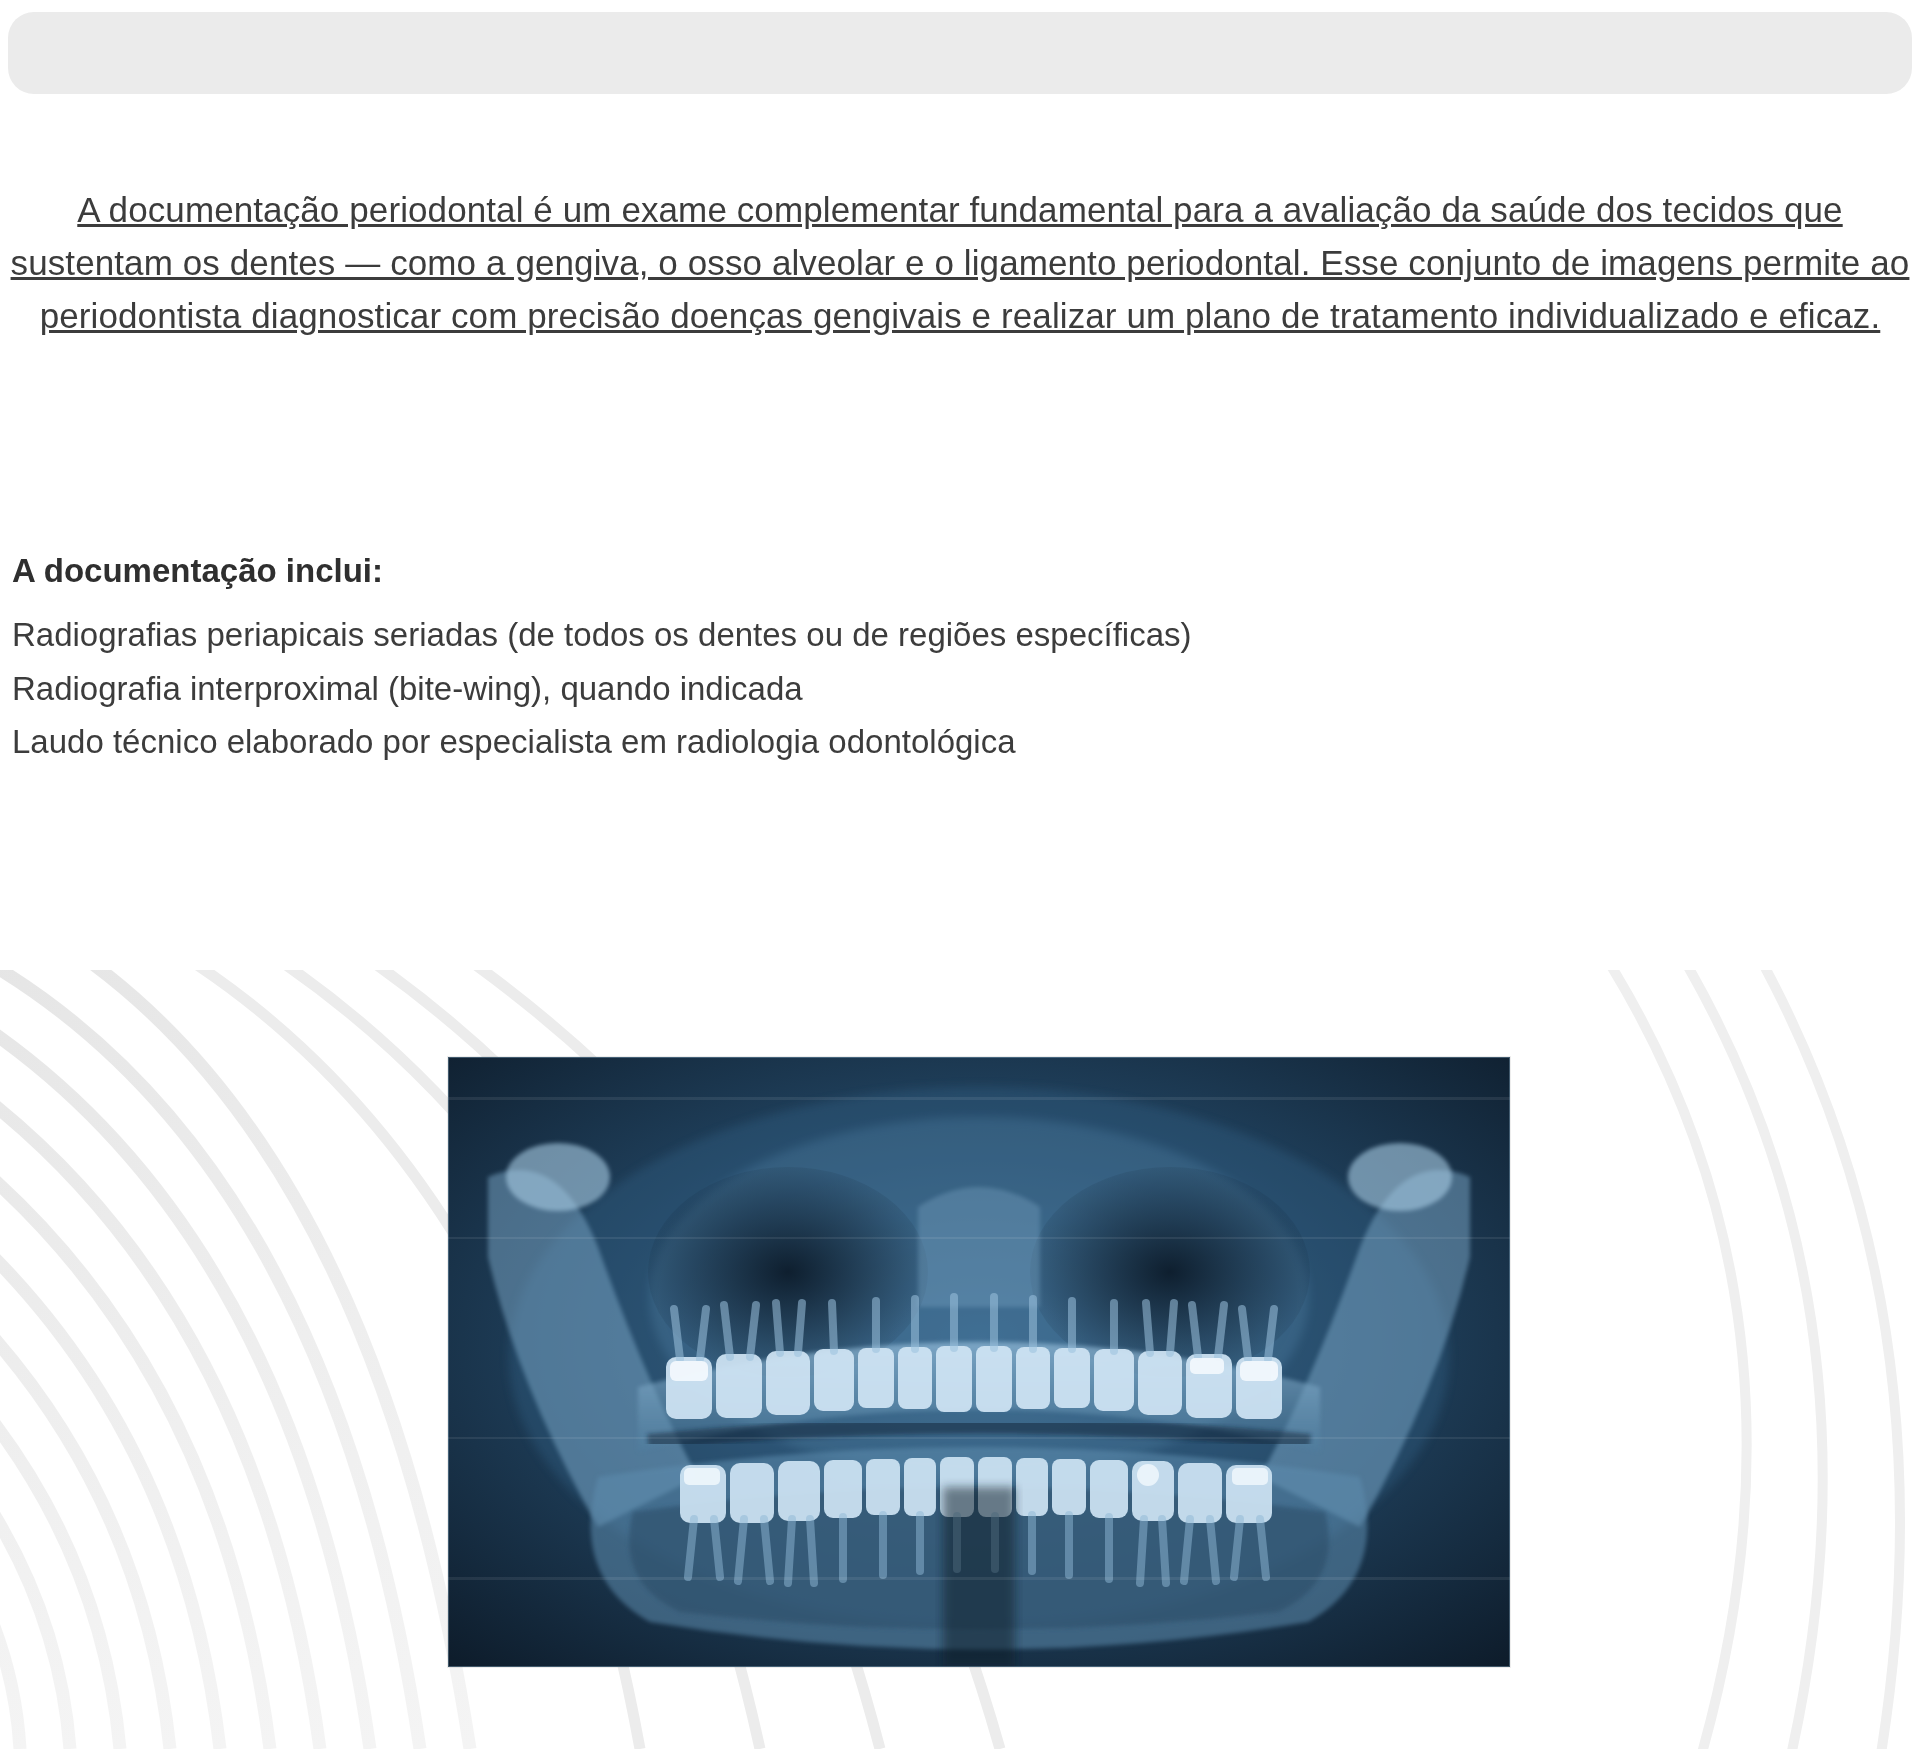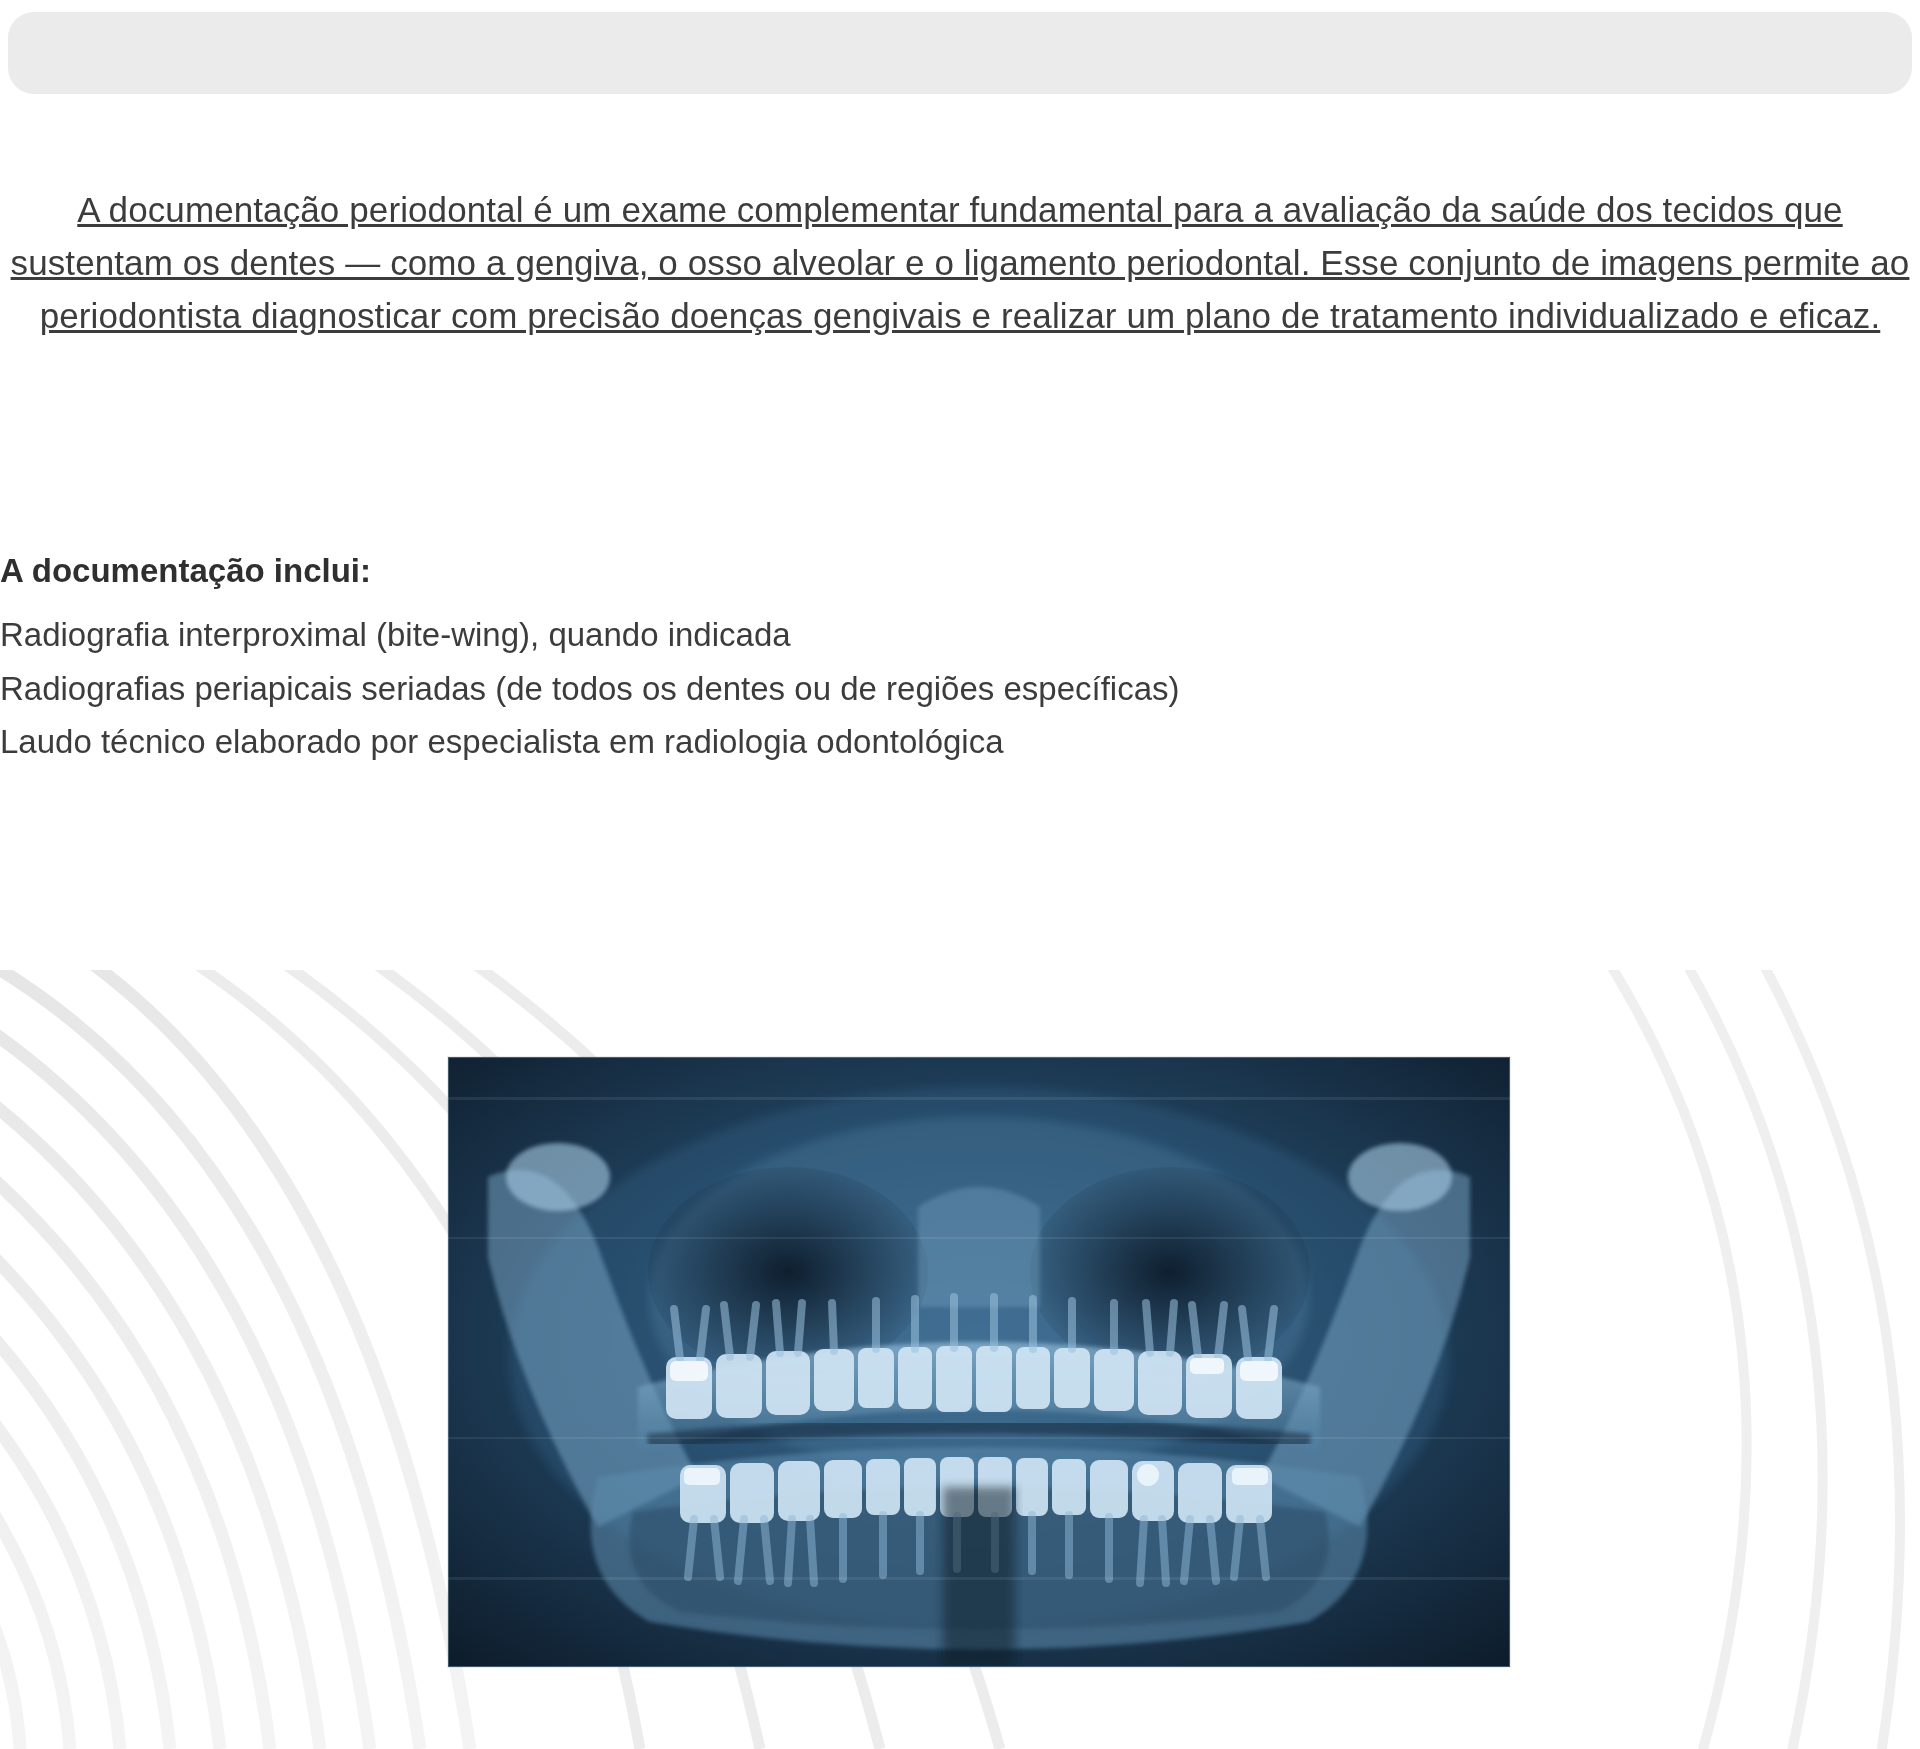--- a/index.html
+++ b/index.html
@@ -50,20 +50,21 @@
     box-sizing: border-box;
     text-decoration: underline;
   }
 
   
   .doc-block {
     position: absolute;
     left: 0px;
     top: 545px;
     width: 1820px;
+    padding-left: 12px;
   }
   .doc-title {
     font-size: 33px;
     font-weight: bold;
     color: #2f2f2f;
     line-height: 1.55;
     margin-bottom: 12px;
   }
   .doc-item {
     font-size: 33px;
@@ -116,22 +117,22 @@
 <body>
 
 <div class="page">
 
   <div class="top-bar"></div>
 
   <p class="intro">A documentação periodontal é um exame complementar fundamental para a avaliação da saúde dos tecidos que sustentam os dentes — como a gengiva, o osso alveolar e o ligamento periodontal. Esse conjunto de imagens permite ao periodontista diagnosticar com precisão doenças gengivais e realizar um plano de tratamento individualizado e eficaz.</p>
 
   <div class="doc-block">
     <div class="doc-title">A documentação inclui:</div>
+    <div class="doc-item">Radiografias periapicais seriadas (de todos os dentes ou de regiões específicas)</div>
     <div class="doc-item">Radiografia interproximal (bite-wing), quando indicada</div>
-    <div class="doc-item">Radiografias periapicais seriadas (de todos os dentes ou de regiões específicas)</div>
     <div class="doc-item">Laudo técnico elaborado por especialista em radiologia odontológica</div>
   </div>
 
   <div class="media-area">
 
     <div class="arc-deco">
       <svg width="1920" height="779" viewBox="0 0 1920 779" xmlns="http://www.w3.org/2000/svg" aria-hidden="true">
         <defs>
           <linearGradient id="arcfade" x1="0" y1="0" x2="1" y2="1">
             <stop offset="0%" stop-color="#e3e3e3"></stop>

